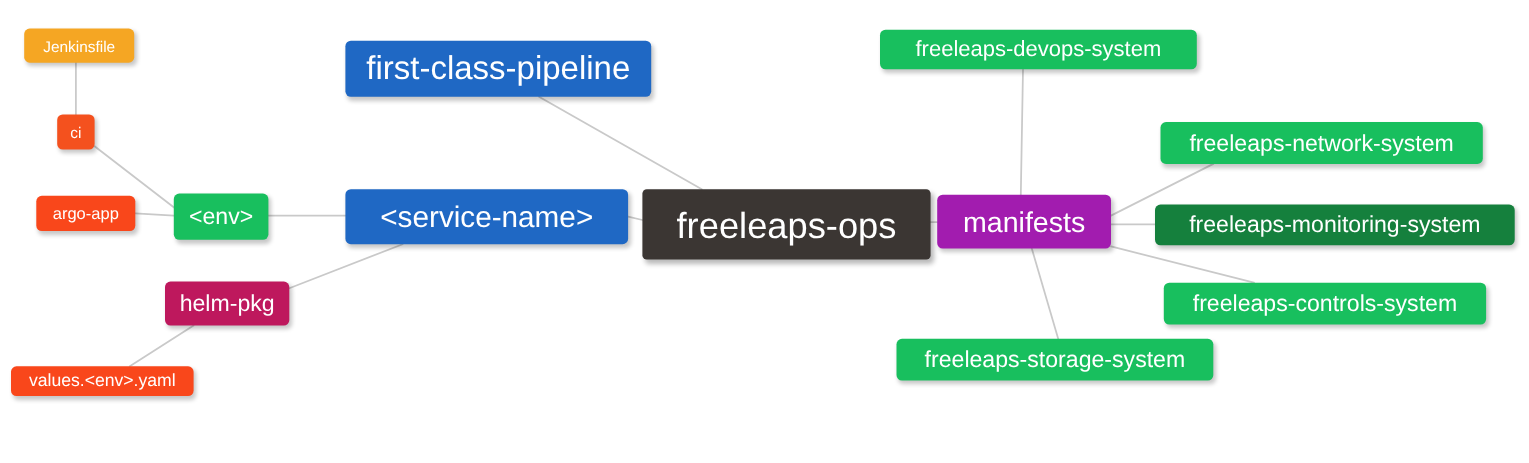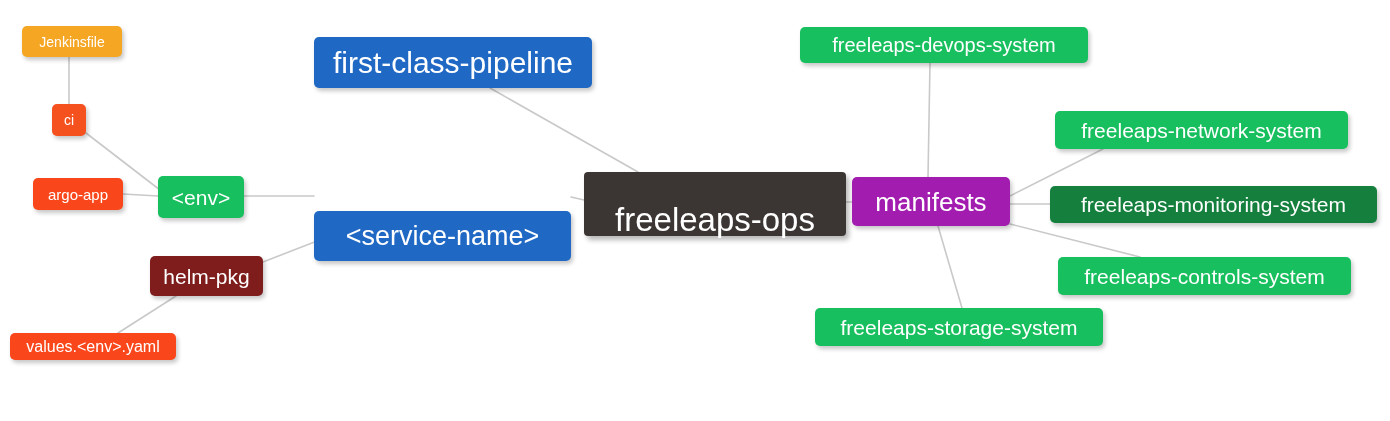--- a/index.html
+++ b/index.html
@@ -38,21 +38,20 @@
     white-space: nowrap;
     line-height: 1;
     box-shadow: 2px 3px 4px rgba(0,0,0,0.22);
     user-select: none;
     text-align: center;
     padding: 0 10px;
   }
   .node.root {
     border-radius: 4px;
     box-shadow: 3px 4px 5px rgba(0,0,0,0.28);
-    align-items: flex-end;
   }
 </style>
 </head>
 <body>
 
 <div id="canvas">
   <svg id="edges" viewBox="0 0 1390 421">
       <line x1="69" y1="57" x2="69" y2="104" stroke="#c9c9c9" stroke-width="1.6" stroke-linecap="round"></line>
       <line x1="86" y1="133" x2="160" y2="190" stroke="#c9c9c9" stroke-width="1.6" stroke-linecap="round"></line>
       <line x1="123" y1="194" x2="158" y2="196" stroke="#c9c9c9" stroke-width="1.6" stroke-linecap="round"></line>
@@ -74,30 +73,30 @@
       </div>
       <div class="node" style="left: 52px; top: 104px; width: 34px; height: 32px; background: rgb(244, 81, 30); font-size: 14px;">
         <span>ci</span>
       </div>
       <div class="node" style="left: 33px; top: 178px; width: 90px; height: 32px; background: rgb(249, 71, 27); font-size: 15px; justify-content: center;">
         <span>argo-app</span>
       </div>
       <div class="node" style="left: 158px; top: 176px; width: 86px; height: 42px; background: rgb(24, 191, 94); font-size: 21px;">
         <span>&lt;env&gt;</span>
       </div>
-      <div class="node" style="left: 150px; top: 256px; width: 113px; height: 40px; background: #7f1d1d; font-size: 21px;">
+      <div class="node" style="left: 150px; top: 256px; width: 113px; height: 40px; background: #be185d; font-size: 21px;">
         <span>helm-pkg</span>
       </div>
       <div class="node" style="left: 10px; top: 333px; width: 166px; height: 27px; background: rgb(249, 71, 27); font-size: 16px;">
         <span>values.&lt;env&gt;.yaml</span>
       </div>
       <div class="node" style="left: 314px; top: 37px; width: 278px; height: 51px; background: rgb(31, 104, 196); font-size: 30px;">
         <span>first-class-pipeline</span>
       </div>
-      <div class="node" style="left: 314px; top: 172px; width: 257px; height: 50px; background: rgb(31, 104, 196); font-size: 27px; margin-top: 39px;">
+      <div class="node" style="left: 314px; top: 172px; width: 257px; height: 50px; background: rgb(31, 104, 196); font-size: 27px;">
         <span>&lt;service-name&gt;</span>
       </div>
       <div class="node root" style="left: 584px; top: 172px; width: 262px; height: 64px; background: rgb(59, 54, 51); font-size: 33px;">
         <span>freeleaps-ops</span>
       </div>
       <div class="node" style="left: 852px; top: 177px; width: 158px; height: 49px; background: #a21caf; font-size: 26px;">
         <span>manifests</span>
       </div>
       <div class="node" style="left: 800px; top: 27px; width: 288px; height: 36px; background: rgb(24, 191, 94); font-size: 20px;">
         <span>freeleaps-devops-system</span>

